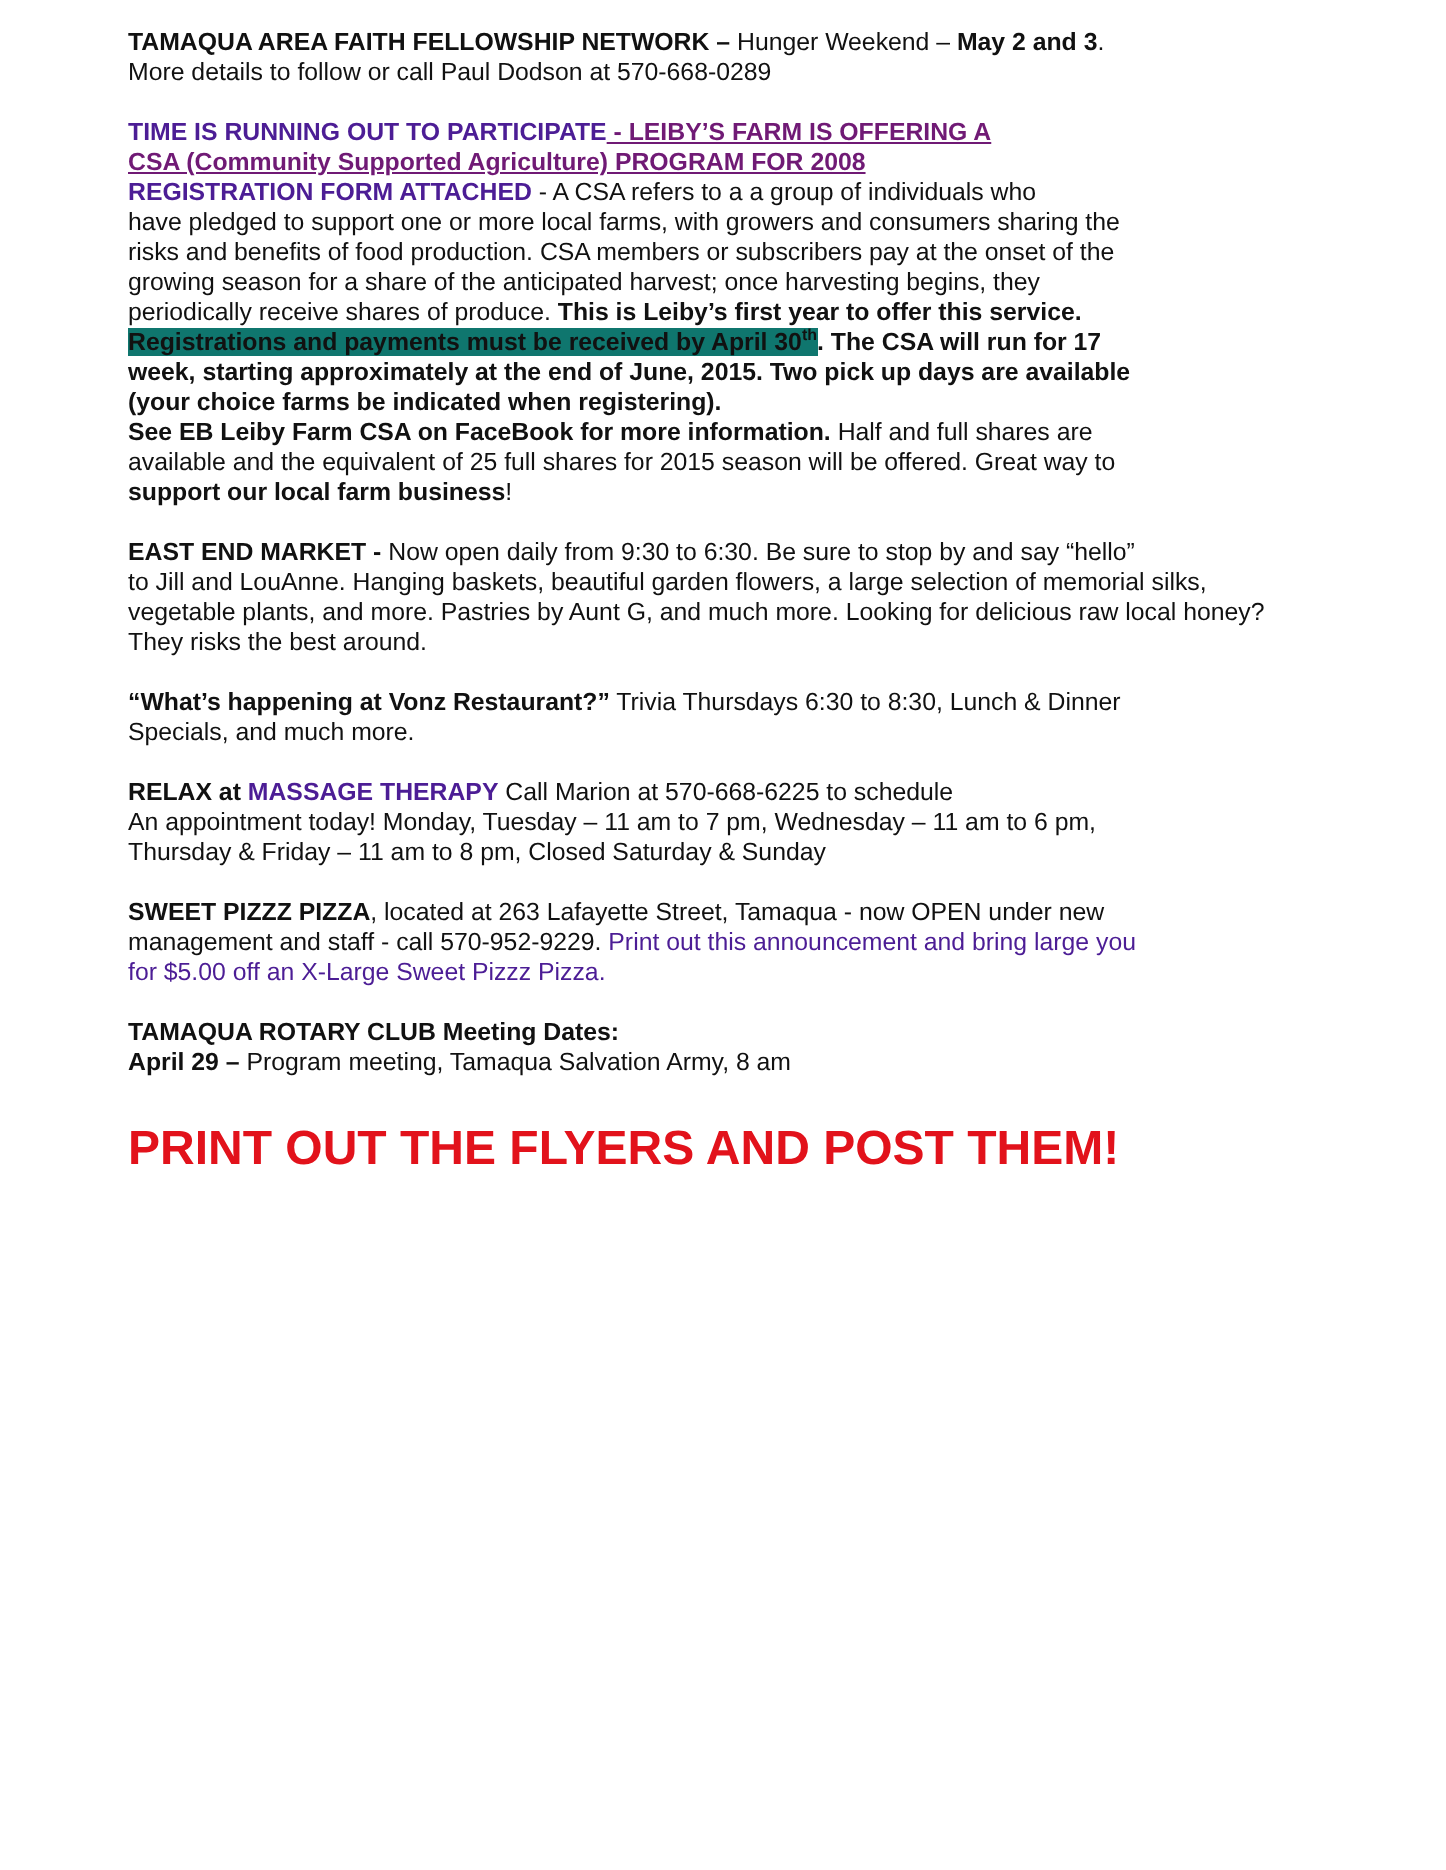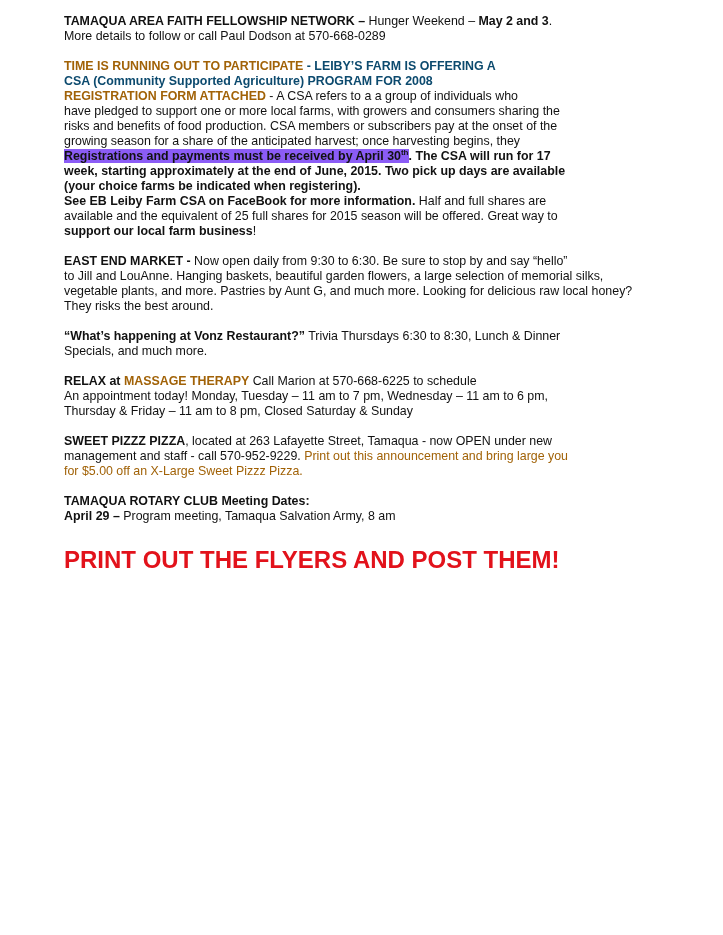--- a/index.html
+++ b/index.html
@@ -1,23 +1,23 @@
 <!DOCTYPE html>
 <html><head>
 <meta charset="utf-8">
 <style>
   html, body { margin: 0; padding: 0; background: #ffffff; }
   body { width: 723px; height: 935px; position: relative; overflow: hidden;
          font-family: "Liberation Sans", sans-serif; font-size: 12.4px; color: #111; }
   .page { position: absolute; left: 64px; top: 14px; width: 650px; }
   .line { line-height: 15px; white-space: nowrap; }
   .b { font-weight: bold; }
-  .red { color: #a16207; }
-  .darkred { color: #0c4a6e; }
-  .hl { background: #8b5cf6; }
+  .red { color: #4c1d95; }
+  .darkred { color: #701a75; text-decoration: underline; }
+  .hl { background: #0f766e; }
   .gap { height: 15px; }
   .gap2 { height: 25px; }
   .big { font-size: 24px; font-weight: bold; color: #e2121b; line-height: 22px; }
   sup { font-size: 8px; vertical-align: 5px; line-height: 0; }
 </style>
 </head>
 <body>
 
 <div class="page">
 
@@ -34,20 +34,23 @@
     <div class="line b">
       <span class="red">TIME IS RUNNING OUT TO PARTICIPATE</span><span class="darkred"> - LEIBY’S FARM IS OFFERING A</span>
     </div>
     <div class="line b darkred">CSA (Community Supported Agriculture) PROGRAM FOR 2008</div>
     <div class="line">
       <span class="b red">REGISTRATION FORM ATTACHED</span><span>  -  A CSA refers to a a group of individuals who</span>
     </div>
     <div class="line">have pledged to support one or more local farms, with growers and consumers sharing the</div>
     <div class="line">risks and benefits of food production. CSA members or subscribers pay at the onset of the</div>
     <div class="line">growing season for a share of the anticipated harvest; once harvesting begins, they</div>
+    <div class="line">
+      <span>periodically receive shares of produce.  </span><span class="b">This is Leiby’s first year to offer this service.</span>
+    </div>
     <div class="line b">
       <span class="hl"><span>Registrations and payments must be received by April 30</span><sup>th</sup></span><span>.  The CSA will run for 17</span>
     </div>
     <div class="line b">week, starting approximately at the end of June, 2015.  Two pick up days are available</div>
     <div class="line b">(your choice farms be indicated when registering).</div>
     <div class="line">
       <span class="b">See EB Leiby Farm CSA on FaceBook for more information.</span><span>  Half and full shares are</span>
     </div>
     <div class="line">available and the equivalent of 25 full shares for 2015 season will be offered.  Great way to</div>
     <div class="line">

